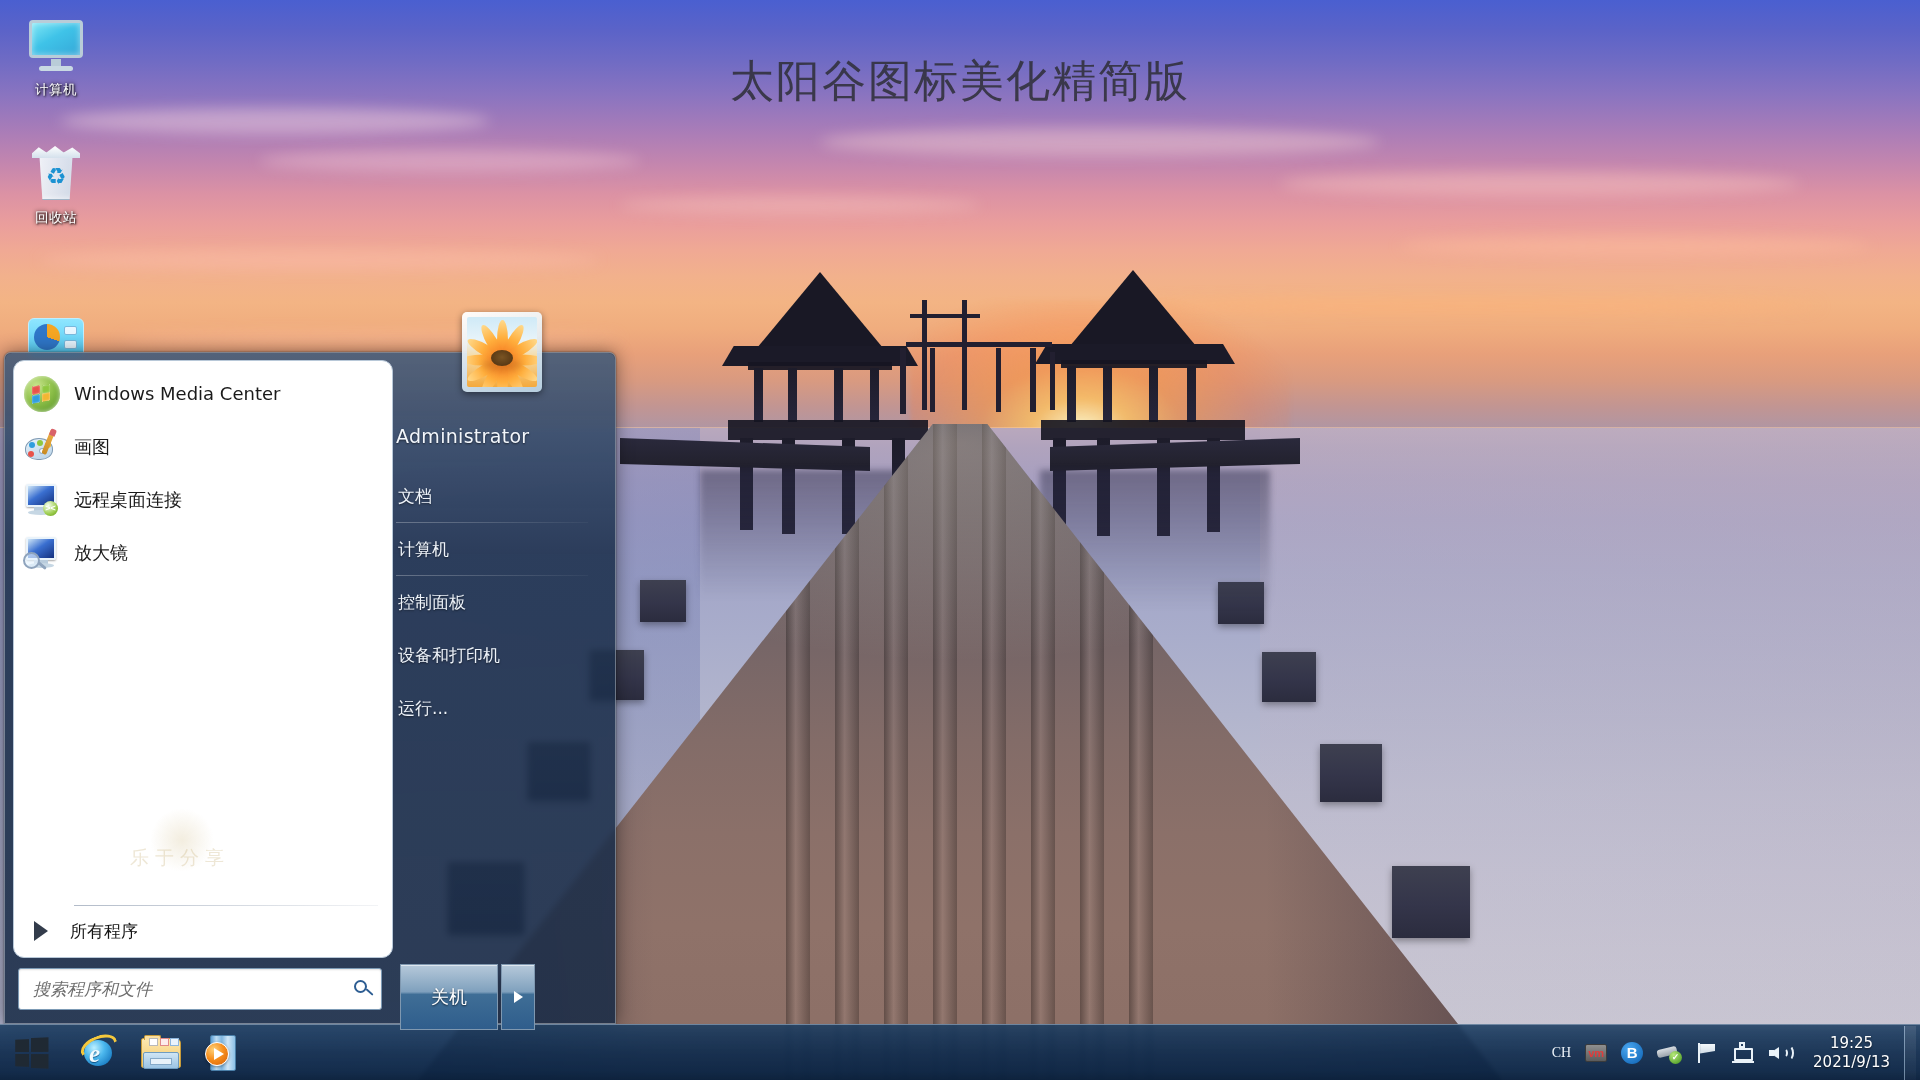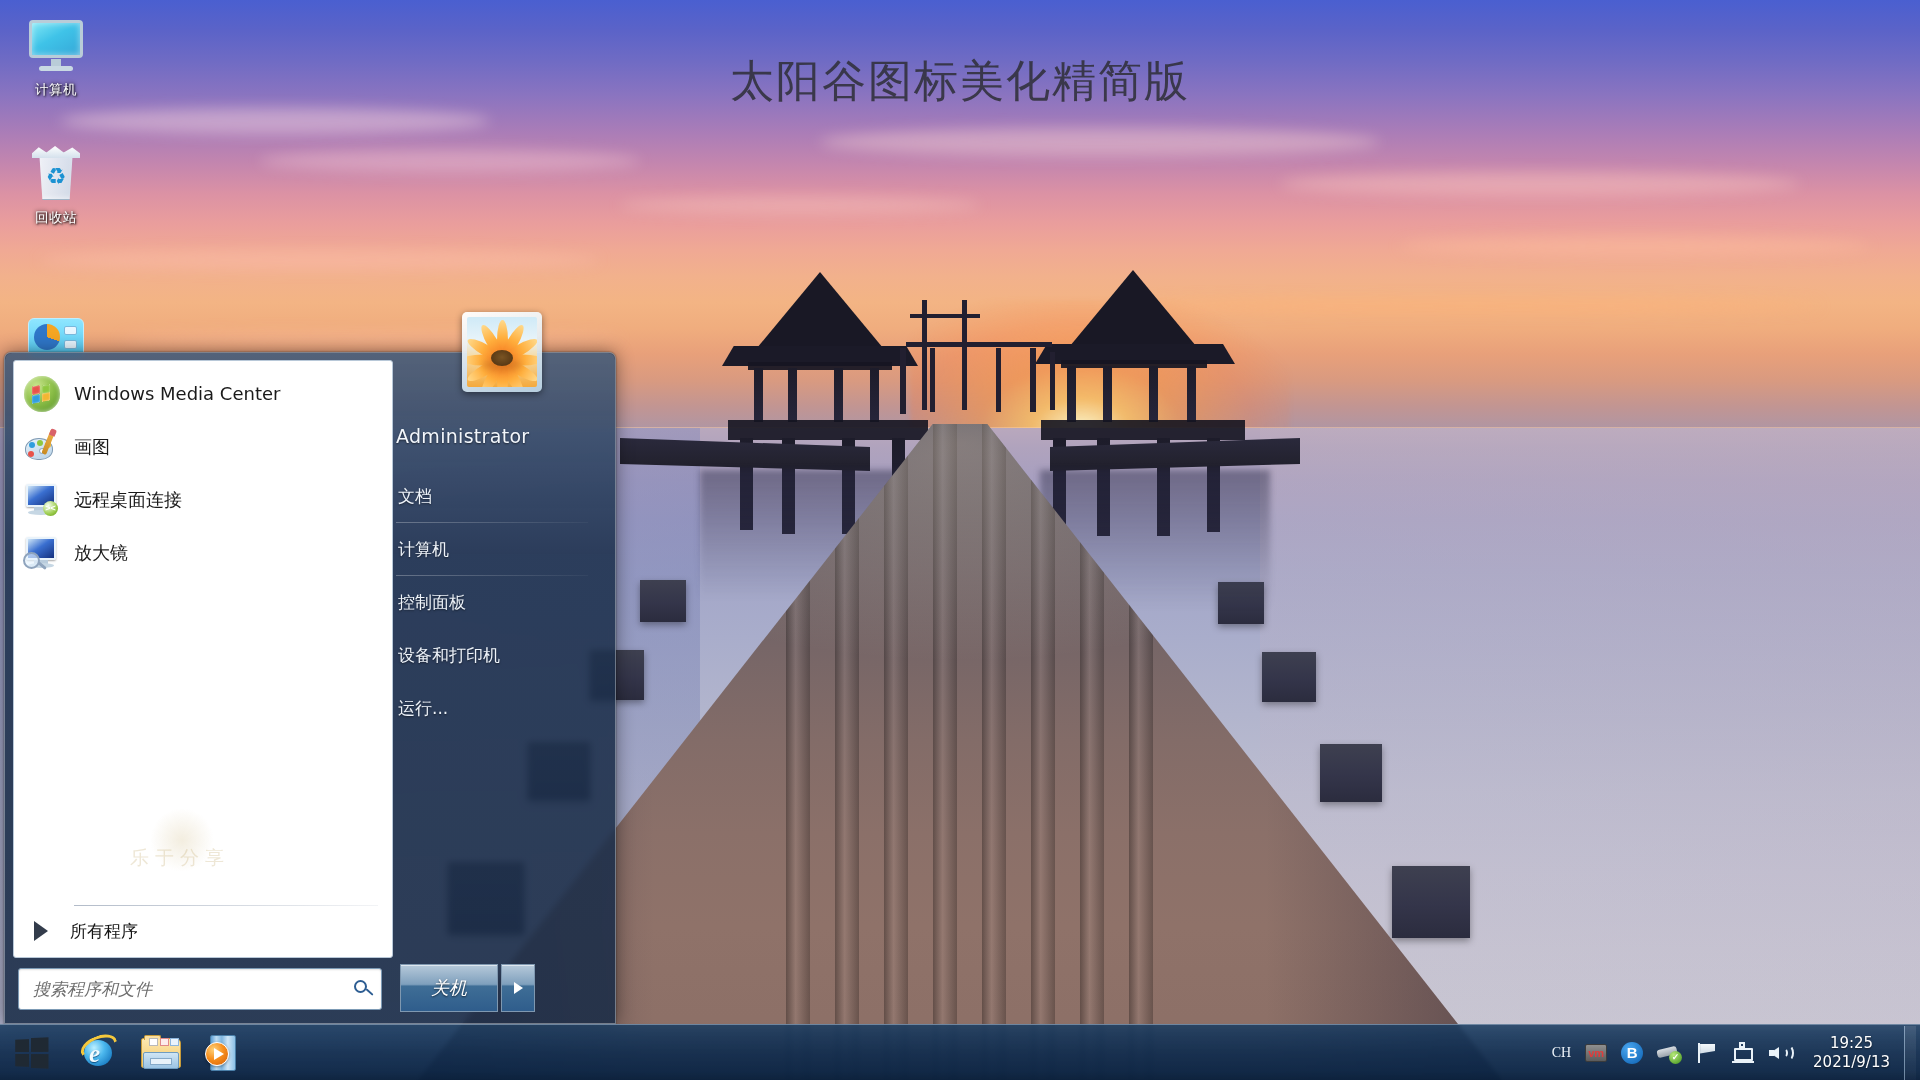--- a/index.html
+++ b/index.html
@@ -242,21 +242,21 @@
     pointer-events:none;
   }
 
   
   .sm-left {
     position: absolute;
     left: 8px; top: 7px;
     width: 380px; height: 598px;
     background: #ffffff;
     border: 1px solid #b8c8d8;
-    border-radius: 3px;
+    border-radius: 11px;
   }
   .sm-prog-list { position:absolute; left:0; top:6px; width:100%; }
   .sm-item {
     display: flex; align-items: center;
     height: 53px;
     padding-left: 10px;
     cursor: default;
   }
   .sm-item .ic { width: 36px; height: 36px; position: relative; flex: 0 0 36px; margin-right: 14px; }
   .sm-item .tx {
@@ -468,21 +468,21 @@
     position: relative;
   }
   .sm-ritem.sep-after::after {
     content:""; position:absolute; left:0; right:18px; bottom:0; height:1px;
     background: linear-gradient(90deg, rgba(255,255,255,.28), rgba(255,255,255,.04));
   }
 
   
   .sm-shutdown {
     position:absolute; left:400px; top:964px;
-    display:flex; height:48px; z-index:5;font-style:italic;
+    display:flex; height:66px; z-index:5;
   }
   .sd-main {
     width: 98px;
     background: linear-gradient(180deg,#b6c9da 0%, #7fa0bd 42%, #3f6e96 46%, #2f5d8c 100%);
     border:1px solid #7f98b0;
     display:flex; align-items:center; justify-content:center;
     font-size:18px; color:#ffffff;
     font-family:"DejaVu Sans","Liberation Sans",sans-serif;
     text-shadow: 0 1px 2px rgba(0,0,0,.65);
     box-shadow: inset 0 1px 0 rgba(255,255,255,.55);

